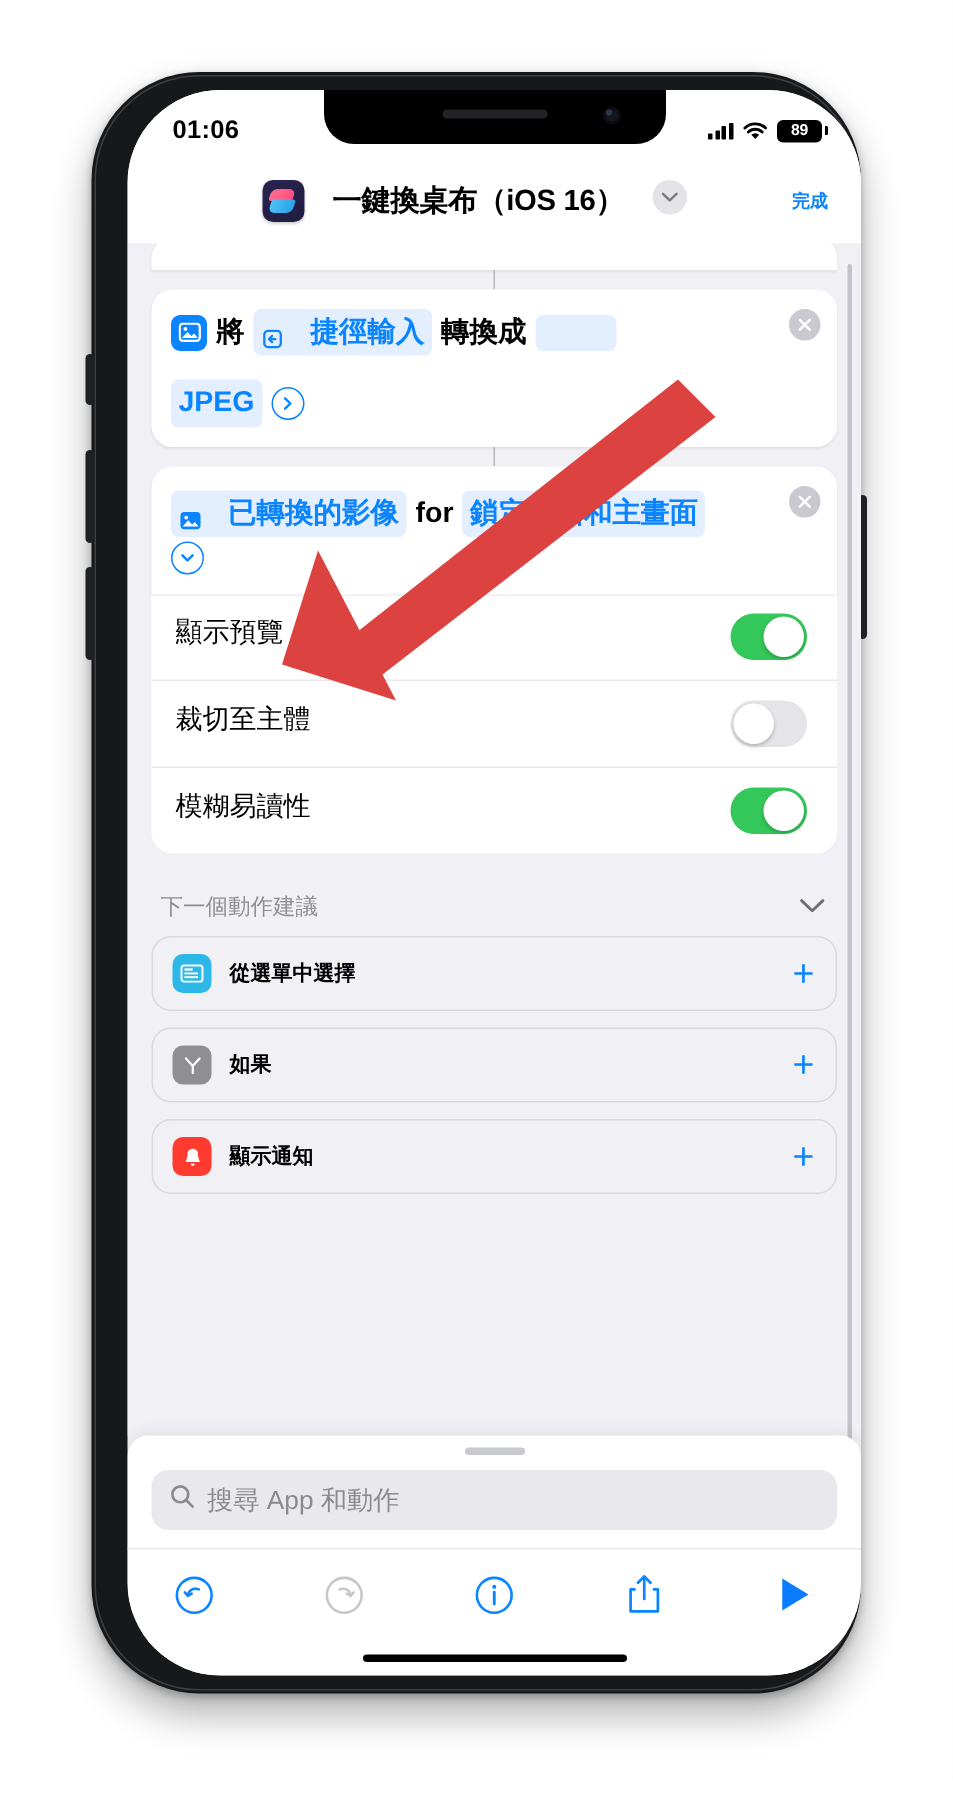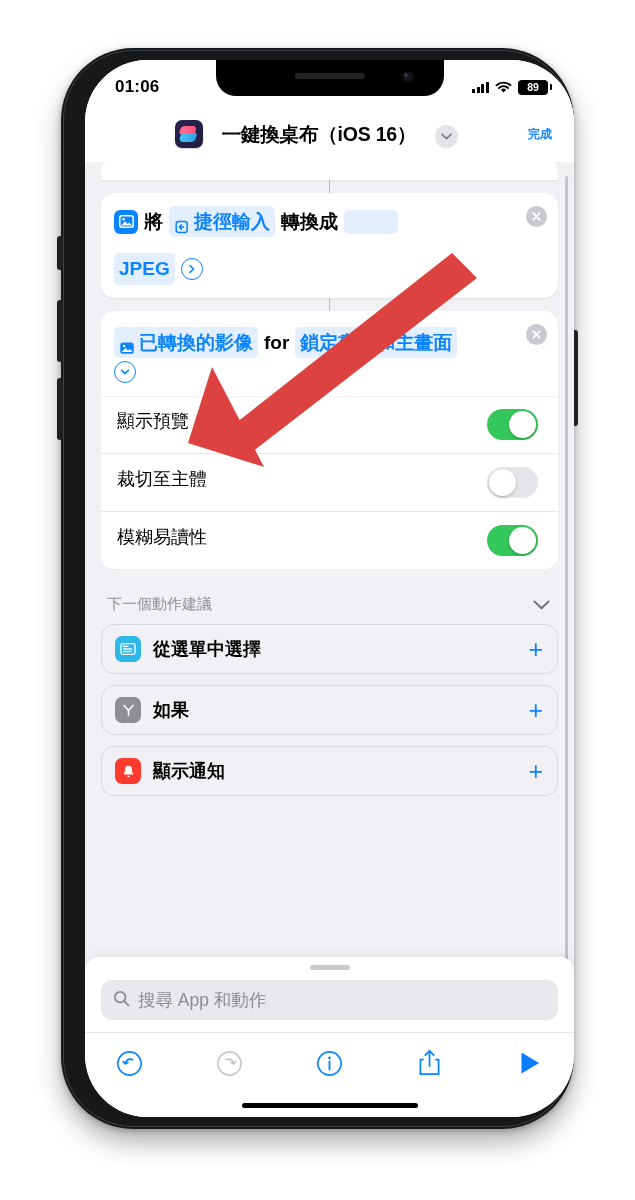--- a/index.html
+++ b/index.html
@@ -85,21 +85,21 @@
   }
 
   
   .nav-bar {
     position: absolute; top: 46px; left: 0; right: 0; height: 56px;
     background: #ffffff;
     display: flex; align-items: center; z-index: 25;
     padding: 0 22px 0 26px;
   }
   .nav-center {
-    flex: 1; display: flex; align-items: flex-end; justify-content: center; gap: 19px;
+    flex: 1; display: flex; align-items: flex-start; justify-content: center; gap: 19px;
   }
   .shortcut-icon {
     width: 28px; height: 28px; border-radius: 7px;
     background: linear-gradient(150deg,#2a2350 0%,#1f1d42 100%);
     position: relative; flex: none;
     box-shadow: 0 1px 2px rgba(0,0,0,.18);
   }
   .shortcut-icon::before{
     content:""; position:absolute; left:5px; top:6px;
     width:16px; height:8px; border-radius:4px 4px 2px 2px;
@@ -140,21 +140,21 @@
   }
   .act-icon {
     width: 24px; height: 24px; border-radius: 6px; flex: none;
     display:flex; align-items:center; justify-content:center;
   }
   .ic-photo { background: #0a84ff; }
   .ic-wall  { background: #55b8e8; }
   .token {
     background: #e3efff; color: #0a84ff; font-weight: 700;
     border-radius: 5px; padding: 1px 5px; display: inline-flex;
-    align-items: center; gap: 4px; font-size: 19px;
+    align-items: center; gap: 17px; font-size: 19px;
   }
   .token-plain { background: #e3efff; border-radius:5px; padding:1px 5px; min-width: 54px; height: 24px; display:inline-block; }
   .token-blue { color:#0a84ff; font-weight:700; font-size:19px; }
   .tok-ic { width:16px; height:16px; flex:none; }
   .disclosure {
     width: 22px; height: 22px; border-radius: 50%;
     border: 1.6px solid #0a84ff; display:inline-flex;
     align-items:center; justify-content:center; flex:none;
   }
   .card-x {
@@ -189,21 +189,21 @@
   .sugg-item {
     display:flex; align-items:center; gap: 12px;
     background: #f1f1f5; border: 1px solid #d8d8df; border-radius: 13px;
     padding: 11px 14px 11px 13px; margin-bottom: 11px;
   }
   .sugg-icon { width: 26px; height: 26px; border-radius: 7px; flex:none;
                display:flex; align-items:center; justify-content:center; }
   .sg-menu   { background: #2eb8e8; }
   .sg-if     { background: #8e8e93; }
   .sg-notify { background: #ff3b30; }
-  .sugg-label { font-size: 18px; font-weight: 700; color:#000; flex:1; }
+  .sugg-label { font-size: 14px; font-weight: 700; color:#000; flex:1; }
   .sugg-plus  { font-size: 25px; color:#0a84ff; font-weight: 300; line-height: 1; }
 
   
   .scrollbar {
     position:absolute; right: 6px; top: 116px; width: 3px; height: 790px;
     background: #c2c2c8; border-radius: 2px; z-index: 20;
   }
 
   
   .bottom-sheet {

